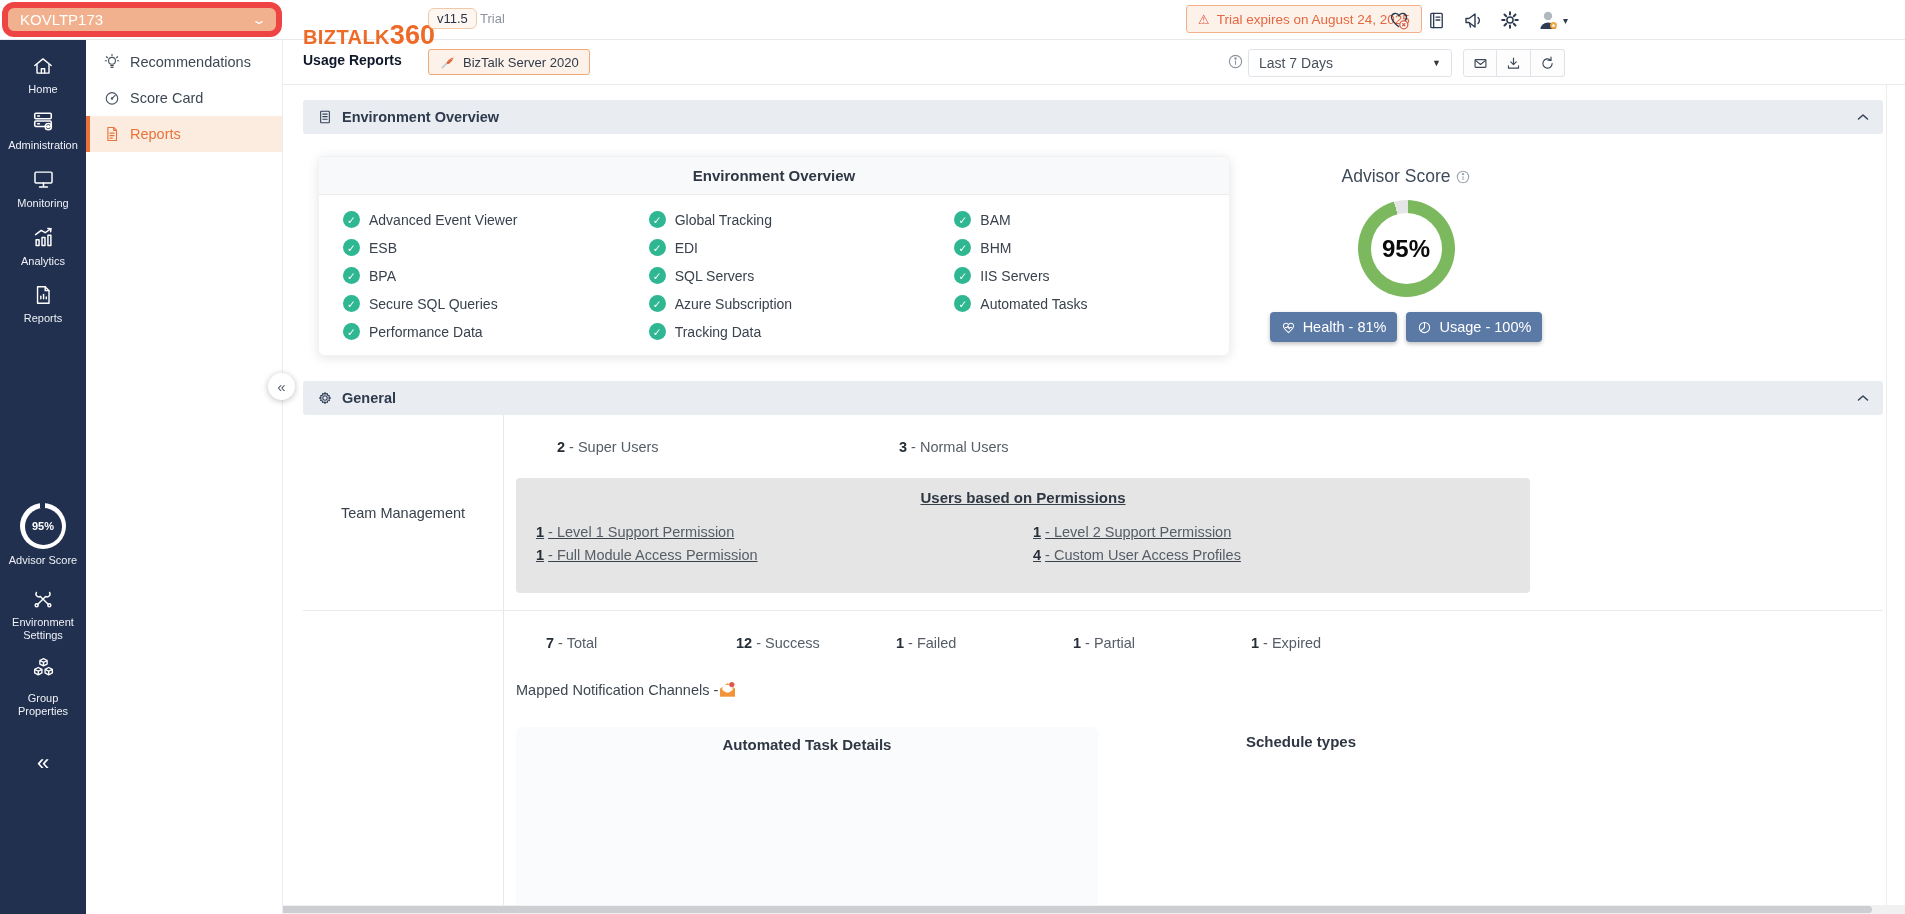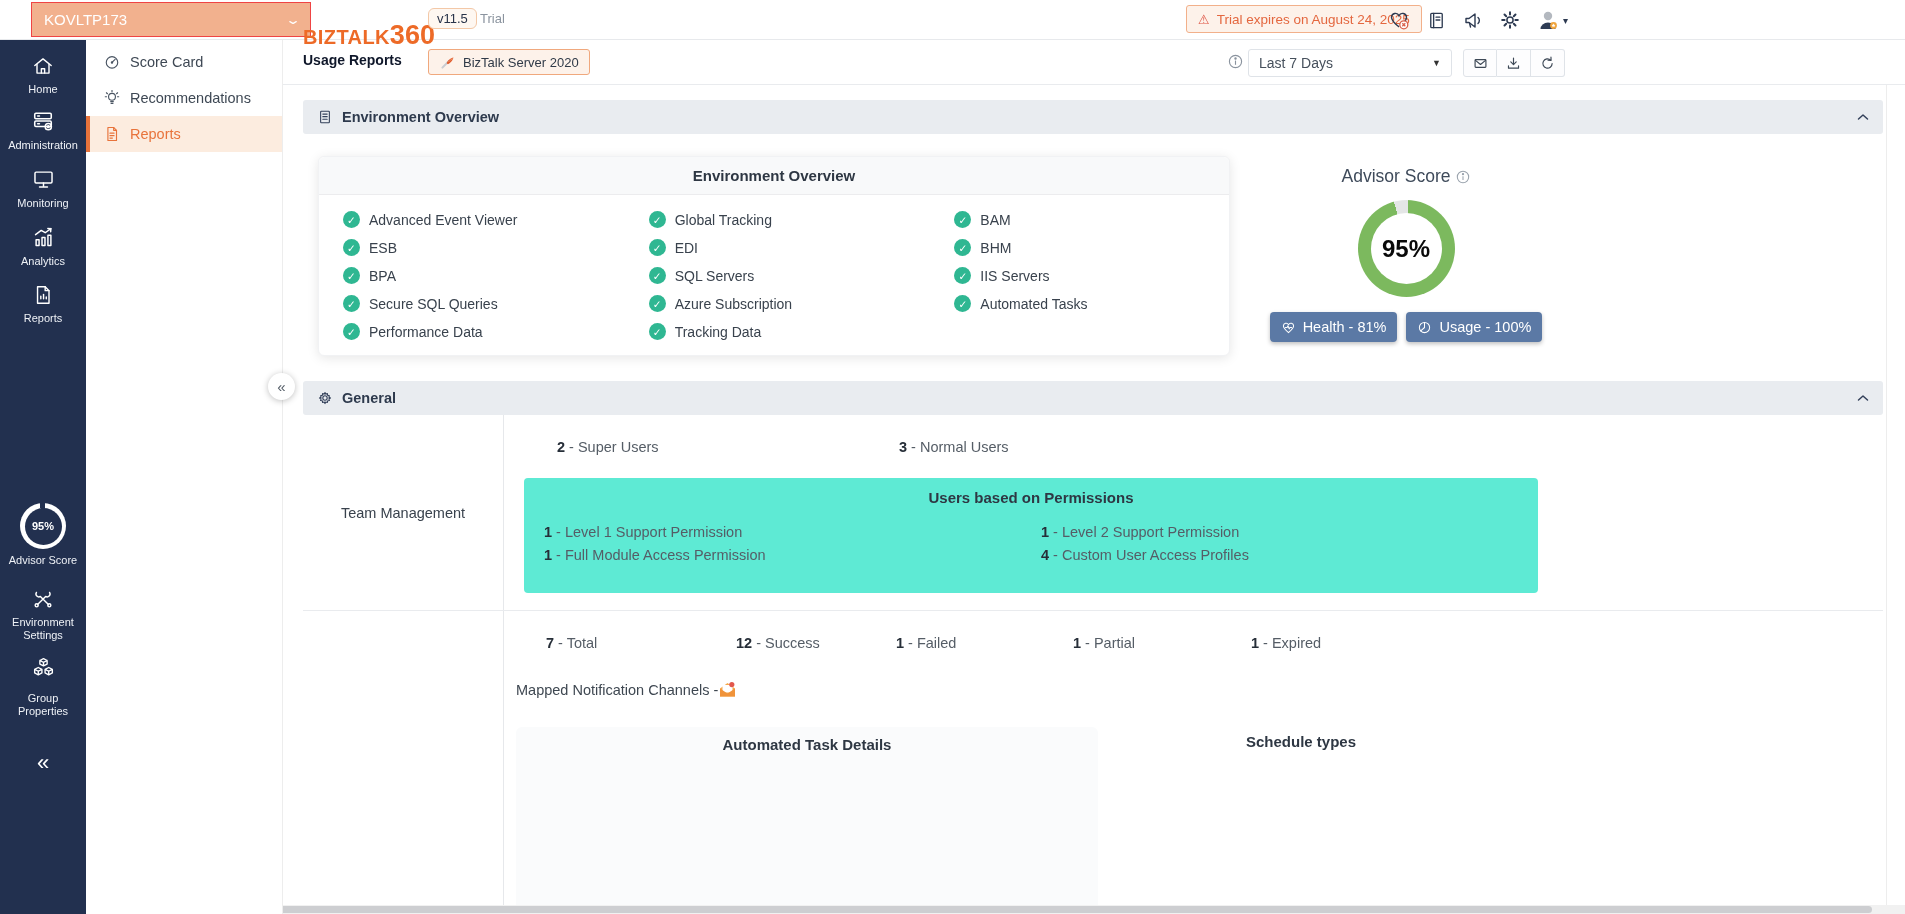--- a/index.html
+++ b/index.html
@@ -2,21 +2,21 @@
 <html><head>
 <meta charset="utf-8">
 <style>
   *{margin:0;padding:0;box-sizing:border-box;}
   html,body{width:1905px;height:914px;overflow:hidden;background:#fff;
     font-family:"Liberation Sans","DejaVu Sans",sans-serif;color:#39424d;}
   .page{position:relative;width:1905px;height:914px;overflow:hidden;background:#fff;}
 
   
   .topbar{position:absolute;left:0;top:0;width:1905px;height:40px;background:#fff;border-bottom:1px solid #e7e9ec;z-index:30;}
-  .env-selector{position:absolute;left:2px;top:2px;width:280px;height:35px;background:#f2b18e;border:1px solid #ef4444;border-radius:0;display:flex;align-items:center;justify-content:space-between;padding:0 12px;cursor:pointer;margin-left:29px;}
+  .env-selector{position:absolute;left:2px;top:2px;width:280px;height:35px;background:#f2b18e;border:6px solid #ef4444;border-radius:12px;display:flex;align-items:center;justify-content:space-between;padding:0 12px;cursor:pointer;}
   .env-selector .name{color:#fff;font-size:15px;}
   .env-selector .chev{color:#fff;font-size:12px;transform:scaleX(1.6);}
   .logo{position:absolute;left:303px;top:4px;display:flex;align-items:baseline;color:#ed6a27;margin-top:16px;}
   .logo .lt{font-weight:800;font-size:20px;letter-spacing:.4px;}
   .logo .ln{font-weight:800;font-size:27px;line-height:30px;}
   .ver-badge{position:absolute;left:428px;top:8px;border:1px solid #f3c8a7;background:#fef7f1;border-radius:6px;padding:2px 8px;font-size:13px;color:#293349;}
   .lic{position:absolute;left:480px;top:11px;font-size:13px;color:#8b949f;}
   .trial-warn{position:absolute;left:1186px;top:5px;height:28px;display:flex;align-items:center;gap:7px;border:1px solid #f2b08a;background:#fdf2ea;border-radius:3px;padding:0 11px;font-size:13.5px;color:#e4673f;}
   .trial-warn .tri{color:#de5342;font-size:13px;}
   .top-icons{position:absolute;left:1388px;top:0;height:40px;display:flex;align-items:center;gap:15px;color:#2d3a51;}
@@ -77,21 +77,21 @@
 
   .gen-table{position:absolute;left:303px;top:415px;width:1580px;height:499px;}
   .row-label{position:absolute;left:0;width:201px;display:flex;align-items:center;justify-content:center;font-size:14.5px;color:#39424d;border-right:1px solid #e6e8eb;text-align:right;}
   .row1-label{top:0;height:195px;}
   .row2-label{top:196px;height:303px;}
   .row-div{position:absolute;left:0;top:195px;width:1580px;height:1px;background:#e9ebee;}
   .stat{font-size:14.5px;color:#555d66;}
   .stat b{color:#262e38;font-weight:700;margin-right:4px;}
   .tm-stats{position:absolute;left:230px;top:24px;display:flex;}
   .tm-stats .stat:nth-child(1){width:342px;margin-left:24px;}
-  .perm-card{position:absolute;left:221px;top:63px;width:1014px;height:115px;background:#5eead4;border-radius:4px;}
+  .perm-card{position:absolute;left:213px;top:63px;width:1014px;height:115px;background:#e5e5e5;border-radius:4px;text-decoration:underline;}
   .perm-title{padding-top:11px;text-align:center;font-size:15px;font-weight:700;color:#2e3743;}
   .perm-grid{display:grid;grid-template-columns:50% 50%;row-gap:7px;padding:18px 0 0 20px;}
   .at-stats{position:absolute;left:227px;top:220px;display:flex;margin-left:16px;}
   .at-stats .stat:nth-child(1){width:190px;}
   .at-stats .stat:nth-child(2){width:160px;}
   .at-stats .stat:nth-child(3){width:177px;}
   .at-stats .stat:nth-child(4){width:178px;}
   .mapped{position:absolute;left:213px;top:266px;display:flex;align-items:center;font-size:14.5px;color:#3e4751;}
   .task-card{position:absolute;left:213px;top:312px;width:582px;height:200px;background:#fafbfc;border-radius:6px;}
   .task-title{padding-top:9px;text-align:center;font-size:15px;font-weight:700;color:#2e3743;}
@@ -245,38 +245,38 @@
       </svg>
       <span style="width:66px;">Group Properties</span>
     </div>
     <div class="rail-collapse">«</div>
   </nav>
 
   <aside class="subnav">
     <div style="height:4px;"></div>
     <div class="sub-item">
       <svg width="18" height="18" viewBox="0 0 22 22">
-        <circle cx="11" cy="11.5" r="7"></circle>
-          <line x1="11" y1="11.5" x2="14.8" y2="7.7"></line>
-          <circle cx="11" cy="11.5" r=".8"></circle>
-      </svg>
-      <span>Score Card</span>
-    </div>
-    <div class="sub-item">
-      <svg width="18" height="18" viewBox="0 0 22 22">
         <circle cx="11" cy="9.5" r="4.2"></circle>
           <line x1="9.4" y1="15.5" x2="12.6" y2="15.5"></line>
           <line x1="9.9" y1="17.6" x2="12.1" y2="17.6"></line>
         <line x1="11" y1="1.8" x2="11" y2="3.3"></line>
           <line x1="4.2" y1="4.6" x2="5.4" y2="5.8"></line>
           <line x1="17.8" y1="4.6" x2="16.6" y2="5.8"></line>
         <line x1="2.8" y1="9.5" x2="4.3" y2="9.5"></line>
           <line x1="19.2" y1="9.5" x2="17.7" y2="9.5"></line>
       </svg>
       <span>Recommendations</span>
+    </div>
+    <div class="sub-item">
+      <svg width="18" height="18" viewBox="0 0 22 22">
+        <circle cx="11" cy="11.5" r="7"></circle>
+          <line x1="11" y1="11.5" x2="14.8" y2="7.7"></line>
+          <circle cx="11" cy="11.5" r=".8"></circle>
+      </svg>
+      <span>Score Card</span>
     </div>
     <div class="sub-item active">
       <svg width="18" height="18" viewBox="0 0 22 22">
         <path d="M6 3 h7 l3.5 3.5 v12.5 h-10.5 z"></path>
           <path d="M13 3 v3.5 h3.5"></path>
         <line x1="8.5" y1="10" x2="13.5" y2="10"></line>
           <line x1="8.5" y1="13" x2="13.5" y2="13"></line>
           <line x1="8.5" y1="16" x2="11.5" y2="16"></line>
       </svg>
       <span>Reports</span>

